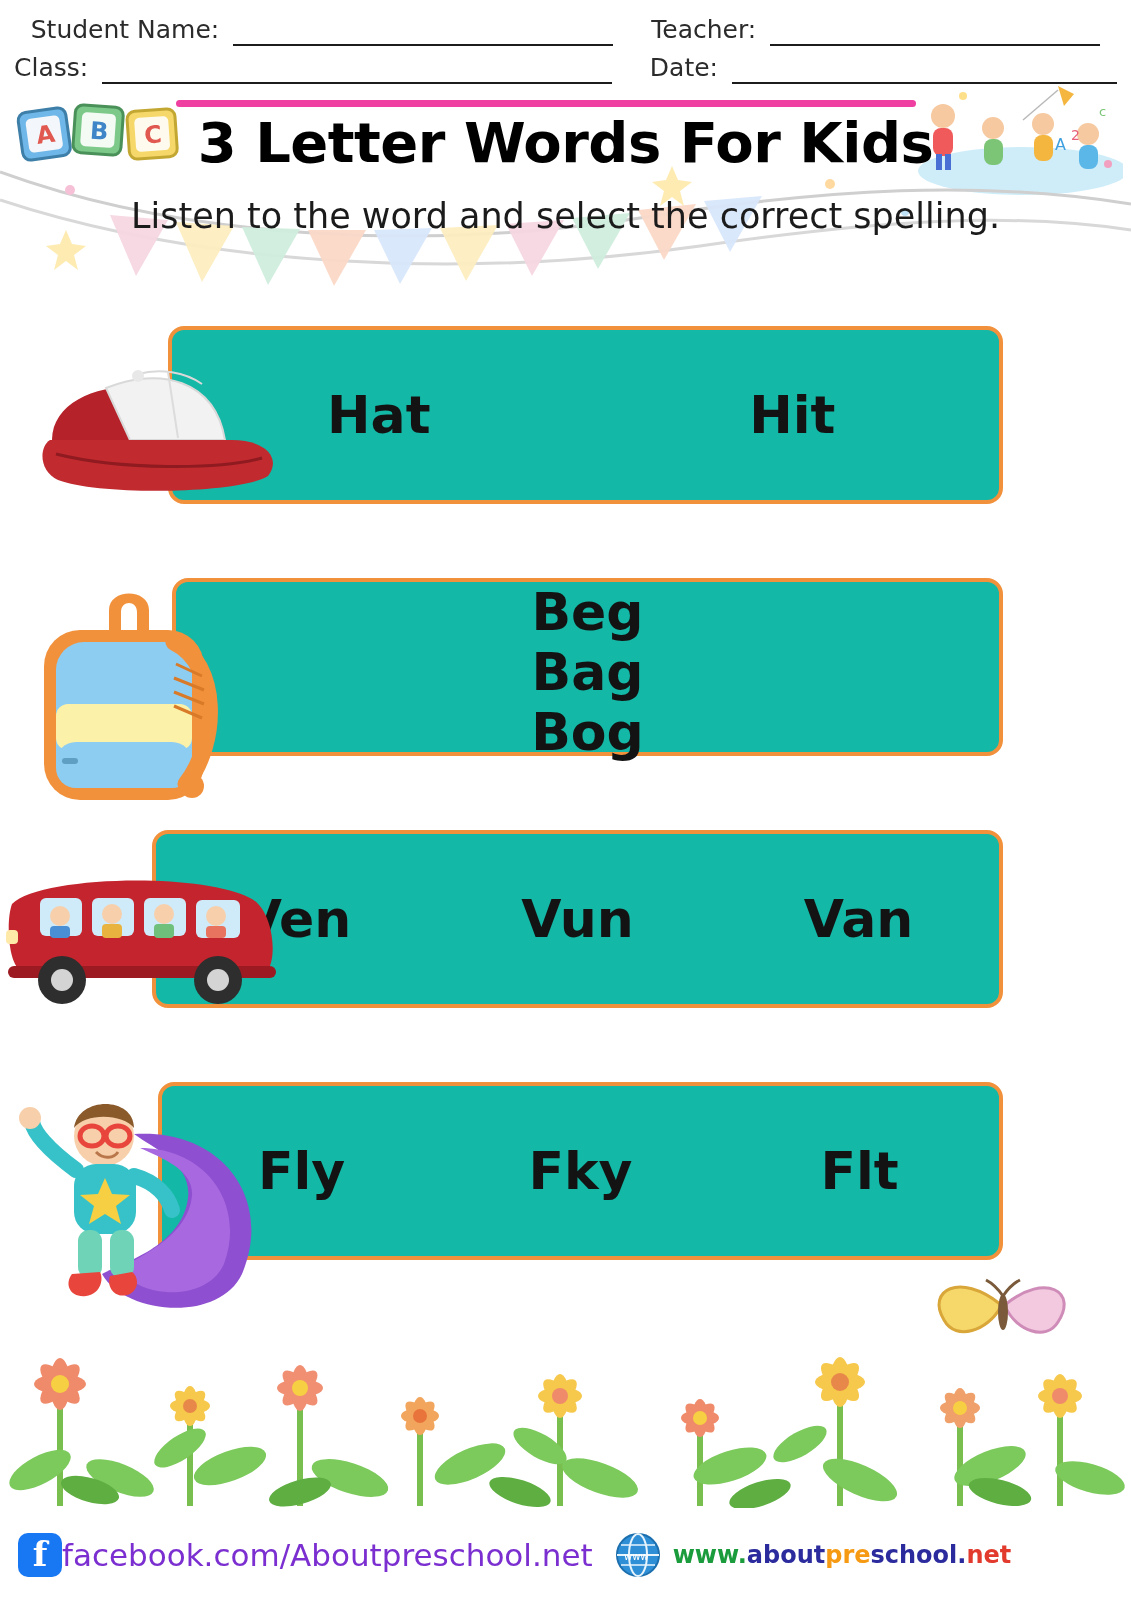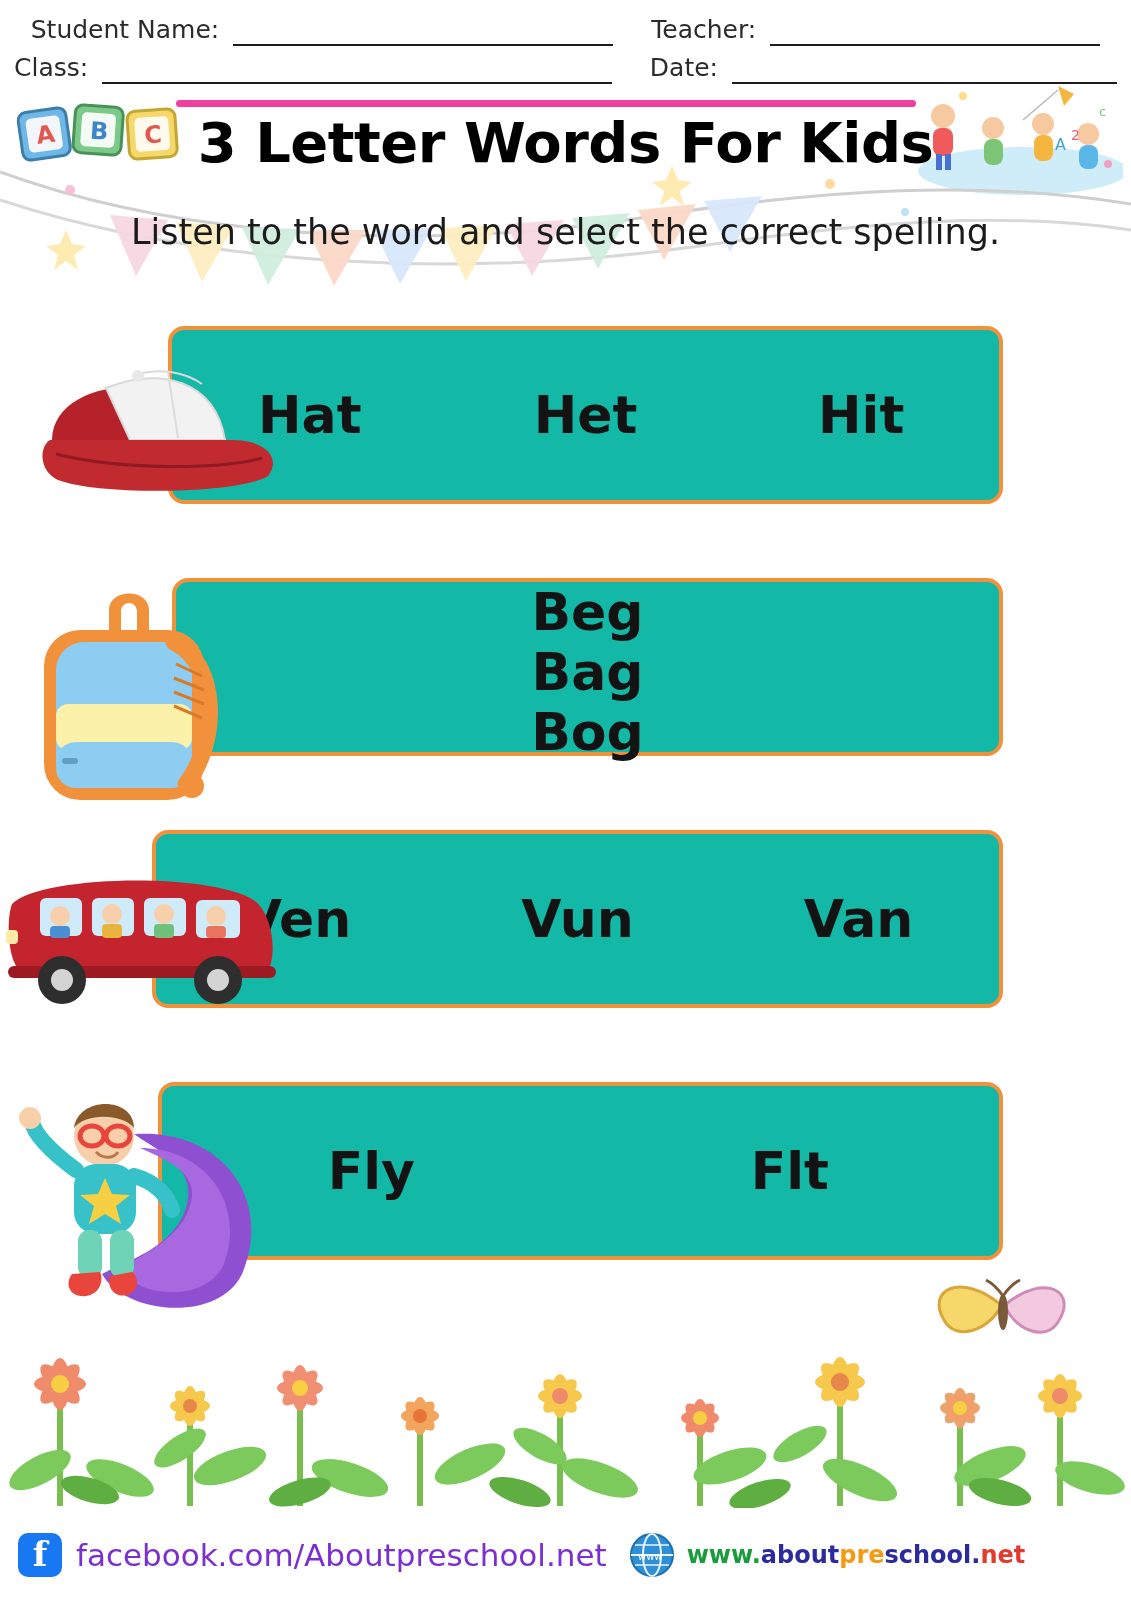--- a/index.html
+++ b/index.html
@@ -84,21 +84,21 @@
     width: 1131px;
     text-align: center;
     font-family: "DejaVu Sans", sans-serif;
     font-weight: bold;
     font-size: 56px;
     color: #000000;
     letter-spacing: -0.5px;
   }
   .subtitle {
     position: absolute;
-    left: 0; top: 212px;
+    left: 0; top: 196px;
     width: 1131px;
     text-align: center;
     font-family: "DejaVu Sans", sans-serif;
     font-size: 35px;
     color: #1b1b1b;
   }
 
   
   .rows {
     position: absolute;
@@ -163,21 +163,20 @@
     border-radius: 10px;
     background: #1877f2;
     color: #fff;
     font-family: "DejaVu Serif", serif;
     font-weight: bold;
     font-size: 34px;
     line-height: 42px;
     text-align: center;
   }
   .fb-text {
-    margin-left: 14px;
     font-family: "DejaVu Sans", sans-serif;
     font-size: 31px;
     color: #7b2fd0;
   }
   .globe {
     margin-left: 22px;
     width: 46px; height: 46px;
   }
   .web-text {
     margin-left: 12px;
@@ -295,21 +294,20 @@
         <path d="M42 112 C 42 40, 208 40, 215 112 Z" fill="#b5222a"></path>
         <path d="M96 60 C 150 38, 205 52, 215 112 L120 112 Z" fill="#f2f2f2" stroke="#d9d9d9" stroke-width="2"></path>
         <path d="M128 46 C 150 40, 175 44, 192 56" stroke="#d9d9d9" stroke-width="2" fill="none"></path>
         <path d="M158 44 L168 110" stroke="#dcdcdc" stroke-width="2"></path>
         <path d="M40 112 L222 112 C 255 112, 272 130, 258 148 C 230 166, 90 168, 48 152 C 30 144, 28 120, 40 112 Z" fill="#c12a2f"></path>
         <path d="M46 126 C 110 142, 210 142, 252 130" stroke="#8f1b21" stroke-width="3" fill="none"></path>
         <circle cx="128" cy="48" r="6" fill="#e8e8e8"></circle>
       </svg>
       <div class="qbox">
         <div class="opt">Hat</div>
-        <div class="opt">Het</div>
         <div class="opt">Hit</div>
       </div>
     </div>
 
     <div class="qrow row2">
       <svg class="pic" style="left:14px; top:8px; width:250px; height:248px;" viewBox="0 0 250 248">
         <path d="M95 38 C 95 16, 135 16, 135 38 L135 60 L123 60 L123 40 C 123 28, 107 28, 107 40 L107 60 L95 60 Z" fill="#f2913c"></path>
         <rect x="30" y="58" width="160" height="170" rx="36" fill="#f2913c"></rect>
         <rect x="42" y="70" width="136" height="146" rx="28" fill="#8ecdf2"></rect>
         <path d="M42 100 C 60 72, 160 72, 178 100 L178 136 L42 136 Z" fill="#8ecdf2"></path>
@@ -373,20 +371,21 @@
         <path d="M70 92 C 40 70, 28 54, 26 44" stroke="#36c2c8" stroke-width="16" stroke-linecap="round" fill="none"></path>
         <circle cx="24" cy="40" r="11" fill="#f7d0ab"></circle>
         <path d="M128 98 C 150 104, 162 118, 166 132" stroke="#36c2c8" stroke-width="16" stroke-linecap="round" fill="none"></path>
         <rect x="72" y="152" width="24" height="48" rx="11" fill="#6fd3b8"></rect>
         <rect x="104" y="152" width="24" height="48" rx="11" fill="#6fd3b8"></rect>
         <path d="M66 196 C 58 206, 64 220, 80 218 C 94 216, 98 202, 94 194 Z" fill="#e8453c"></path>
         <path d="M104 198 C 100 210, 110 222, 124 216 C 134 210, 132 198, 126 194 Z" fill="#e8453c"></path>
       </svg>
       <div class="qbox">
         <div class="opt">Fly</div>
+        <div class="opt">Fky</div>
         <div class="opt">Flt</div>
       </div>
     </div>
 
   </div>
 
   <svg class="garden" viewBox="0 0 1131 270">
     <g stroke="#79bf4f" stroke-width="6" fill="none">
       <path d="M60 268 L60 150"></path>
         <path d="M190 268 L190 170"></path>

